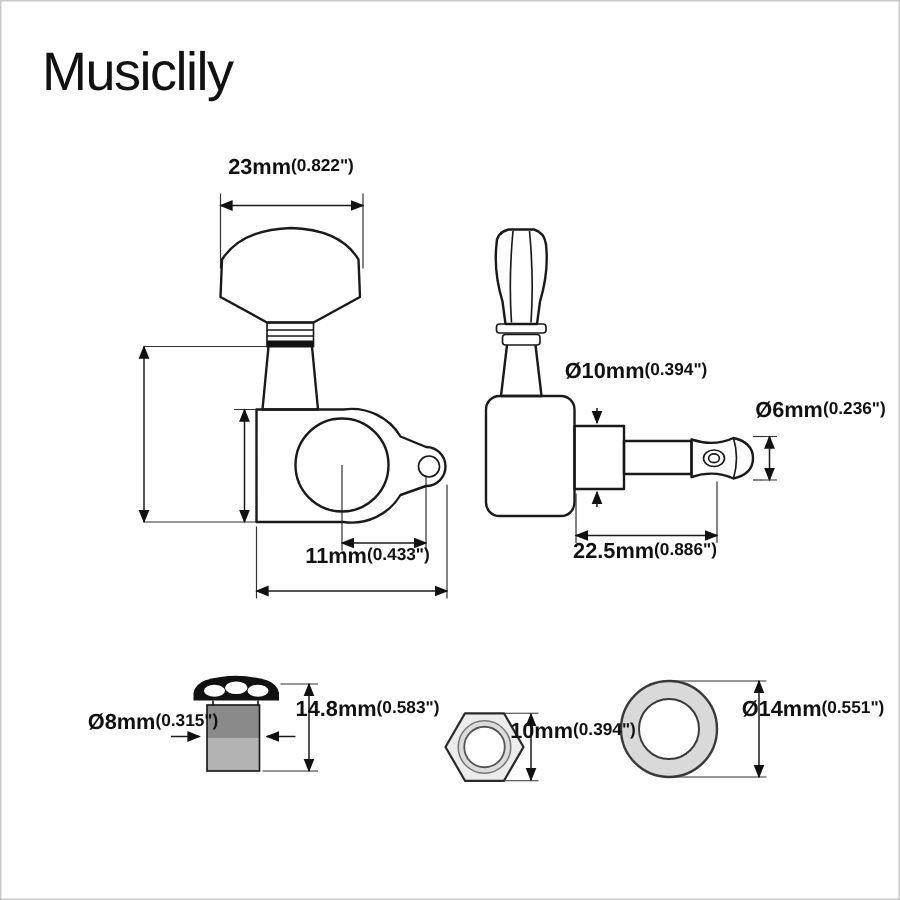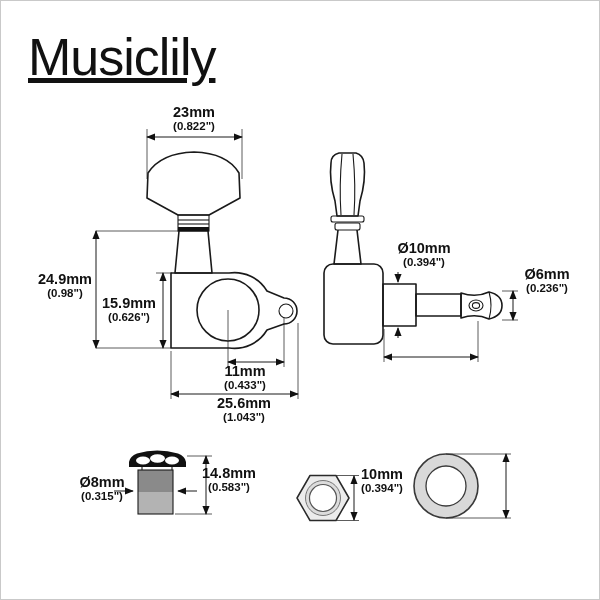--- a/index.html
+++ b/index.html
@@ -2,27 +2,27 @@
 <html><head>
 <meta charset="utf-8">
 <style>
   html,body{margin:0;padding:0;background:#fff;}
   #canvas{
     position:relative;width:598px;height:598px;background:#ffffff;
     border:1px solid #c9c9c9;overflow:hidden;
     font-family:"Liberation Sans","DejaVu Sans",sans-serif;
   }
   #logo{
-    position:absolute;left:27px;top:26px;font-size:52px;font-weight:400;
-    color:#111;letter-spacing:-1px;text-decoration:underline;
+    position:absolute;left:27px;top:26px;font-size:36px;font-weight:400;
+    color:#111;letter-spacing:-1px;
   }
   svg{position:absolute;left:0;top:0;}
   .lbl{
     position:absolute;transform:translateX(-50%);text-align:center;
-    display:flex;flex-direction:column;line-height:1.06;color:#111;white-space:nowrap;
+    display:flex;flex-direction:row;line-height:1.06;color:#111;white-space:nowrap;
   }
   .lbl .mm{font-size:14.5px;font-weight:700;}
   .lbl .in{font-size:11.5px;font-weight:700;}
   .outline{fill:none;stroke:#1a1a1a;stroke-width:1.6;stroke-linejoin:round;}
   .detail{fill:none;stroke:#1a1a1a;stroke-width:1.1;}
   .dim{stroke:#1a1a1a;stroke-width:1;fill:none;}
   .ext{stroke:#333;stroke-width:0.8;fill:none;}
 </style>
 </head>
 <body>
@@ -144,50 +144,46 @@
       <line class="ext" x1="445" y1="453" x2="510" y2="453"></line>
       <line class="ext" x1="445" y1="517" x2="510" y2="517"></line>
       <line class="dim" x1="505" y1="453" x2="505" y2="517" marker-start="url(#arr)" marker-end="url(#arr)"></line>
     </g>
   </svg>
 
   <div class="lbl" style="left:193px;top:104px">
     <span class="mm">23mm</span>
     <span class="in">(0.822")</span>
   </div>
-  <div class="lbl" style="left:64px;top:271px">
-    <span class="mm">24.9mm</span>
-    <span class="in">(0.98")</span>
-  </div>
-  <div class="lbl" style="left:128px;top:295px">
-    <span class="mm">15.9mm</span>
-    <span class="in">(0.626")</span>
-  </div>
   <div class="lbl" style="left:244px;top:363px">
     <span class="mm">11mm</span>
     <span class="in">(0.433")</span>
-  </div>
-  <div class="lbl" style="left:243px;top:395px">
-    <span class="mm">25.6mm</span>
-    <span class="in">(1.043")</span>
   </div>
   <div class="lbl" style="left:423px;top:240px">
     <span class="mm">Ø10mm</span>
     <span class="in">(0.394")</span>
   </div>
   <div class="lbl" style="left:546px;top:266px">
     <span class="mm">Ø6mm</span>
     <span class="in">(0.236")</span>
   </div>
+  <div class="lbl" style="left:429px;top:360px">
+    <span class="mm">22.5mm</span>
+    <span class="in">(0.886")</span>
+  </div>
   <div class="lbl" style="left:101px;top:474px">
     <span class="mm">Ø8mm</span>
     <span class="in">(0.315")</span>
   </div>
-  <div class="lbl" style="left:228px;top:465px">
+  <div class="lbl" style="left:244px;top:465px">
     <span class="mm">14.8mm</span>
     <span class="in">(0.583")</span>
   </div>
-  <div class="lbl" style="left:381px;top:466px">
+  <div class="lbl" style="left:381px;top:480px">
     <span class="mm">10mm</span>
     <span class="in">(0.394")</span>
+  </div>
+  <div class="lbl" style="left:541px;top:465px">
+    <span class="mm">Ø14mm</span>
+    <span class="in">(0.551")</span>
   </div>
 
 </div>
 
 </body></html>

